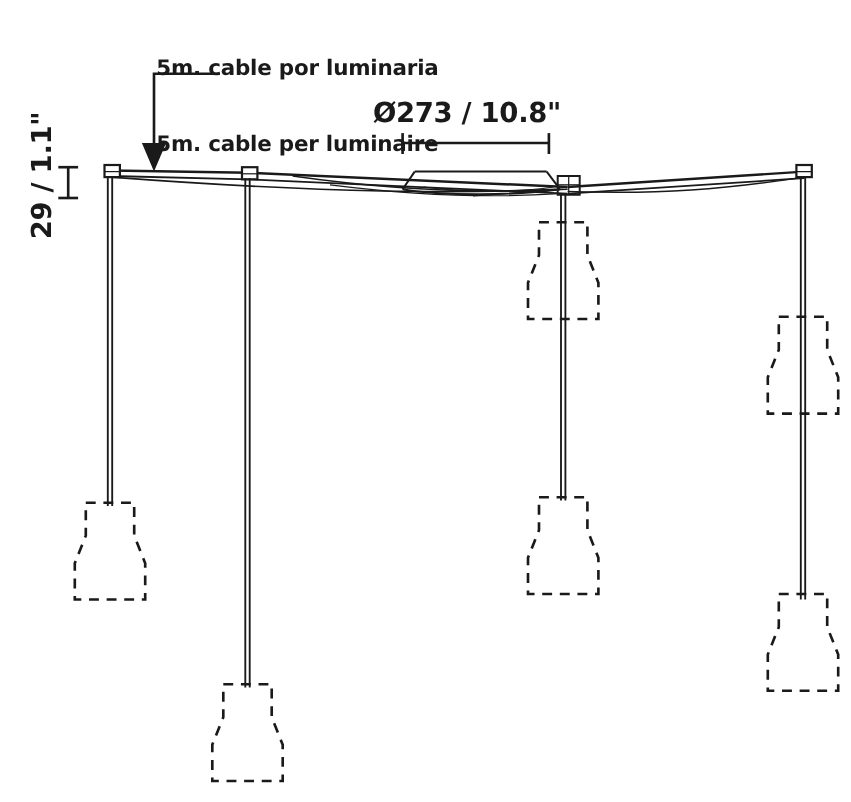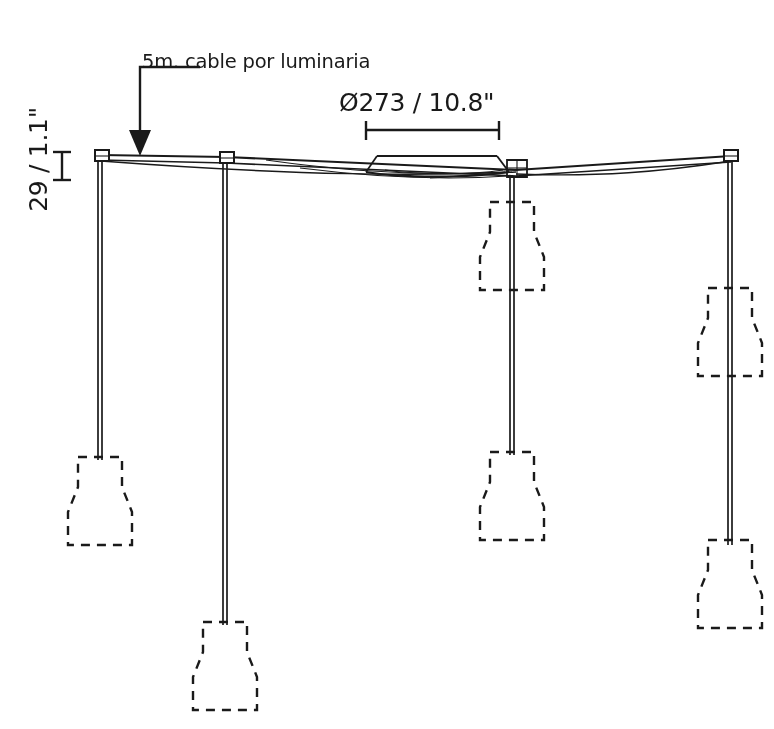--- a/index.html
+++ b/index.html
@@ -3,21 +3,21 @@
 <meta charset="utf-8">
 <style>
   html,body{margin:0;padding:0;background:#ffffff;}
   body{
     width:774px;height:729px;
     font-family:"DejaVu Sans","Liberation Sans",sans-serif;
     color:#1a1a1a;
     overflow:hidden;
     position:relative;
   }
-  #stage{position:relative;width:774px;height:545px;}
+  #stage{position:relative;width:774px;height:545px;font-weight:bold;}
   svg#drawing{position:absolute;left:0;top:0;width:774px;height:729px;display:block;}
 
   .anno{position:absolute;white-space:pre;color:#1a1a1a;}
 
   #cable-note{
     left:142px;top:4px;
     font-size:19.5px;
     line-height:23px;
     letter-spacing:-0.2px;
   }
@@ -135,19 +135,20 @@
     <g stroke="#1a1a1a" stroke-width="2.4">
       <line x1="62" y1="152" x2="62" y2="180"></line>
       <line x1="53" y1="152" x2="71" y2="152"></line>
       <line x1="53" y1="180" x2="71" y2="180"></line>
     </g>
 
   </svg>
 
   <div class="anno" id="cable-note">
     <div>5m. cable por luminaria</div>
+    <div>5m. cable per luminaire</div>
   </div>
 
   <div class="anno" id="dia-label">Ø273 / 10.8"</div>
 
   <div class="anno" id="height-label">29 / 1.1"</div>
 
 </div>
 
 </body></html>

